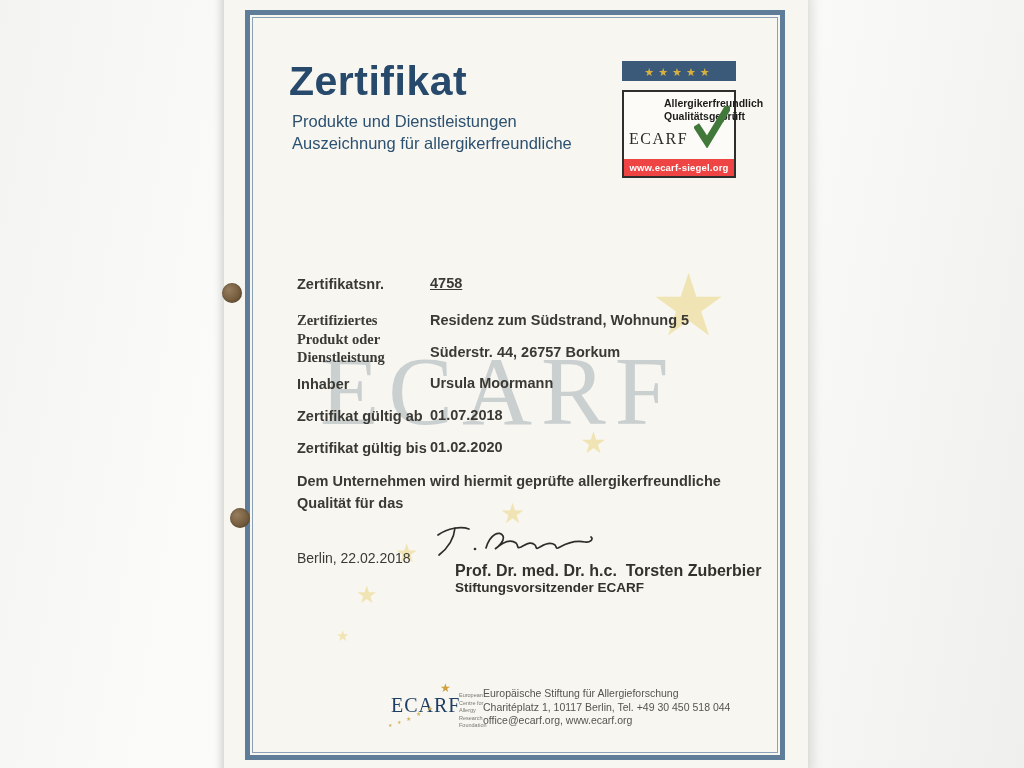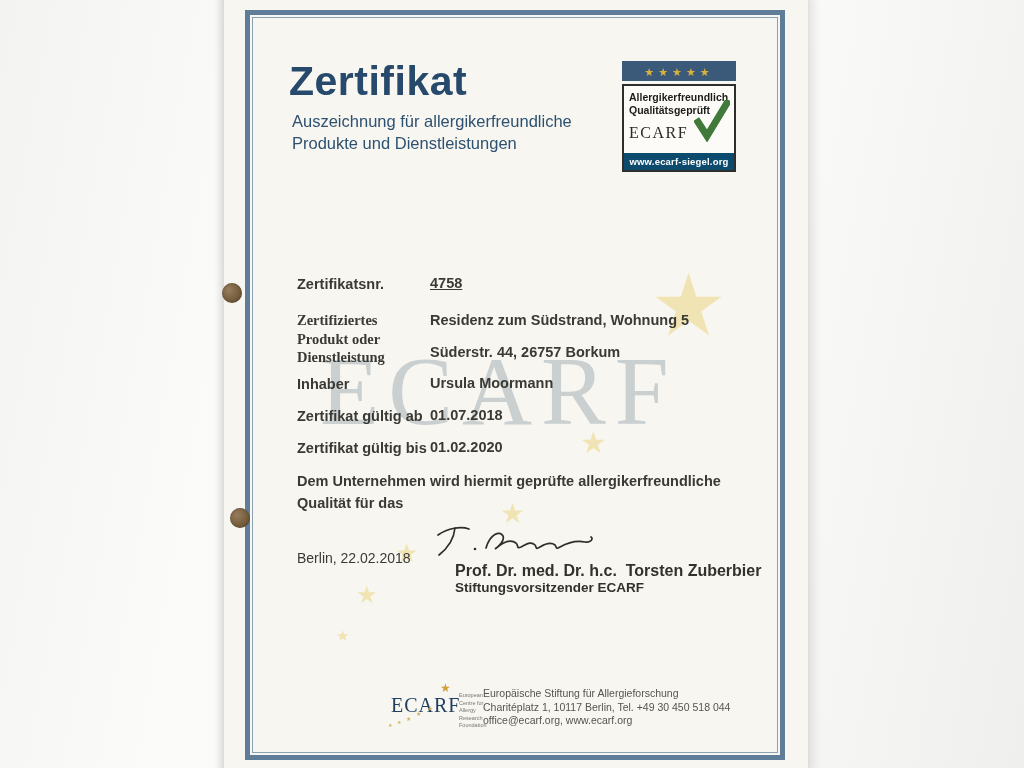--- a/index.html
+++ b/index.html
@@ -20,25 +20,25 @@
     box-shadow:0 0 2px rgba(0,0,0,.35) inset;}
   .layer{position:absolute;inset:0;z-index:3;border-radius:7px;}
   .wm-layer{position:absolute;inset:0;z-index:1;}
 
   .title{position:absolute;left:289px;top:58px;font-size:41px;font-weight:700;color:#27496b;letter-spacing:.5px;}
   .subtitle{position:absolute;left:292px;top:111px;font-size:16.5px;color:#2d5170;line-height:21.5px;}
 
   .seal{position:absolute;left:622px;top:61px;width:114px;}
   .seal-band{height:20px;background:#3b5a7a;text-align:center;line-height:20px;}
   .seal-band .st{color:#d7b13f;font-size:11px;letter-spacing:4px;}
-  .seal-box{margin-top:3px;border:2px solid #2e2e2c;background:#fcfbf7;position:relative;height:84px;}
+  .seal-box{margin-top:9px;border:2px solid #2e2e2c;background:#fcfbf7;position:relative;height:84px;padding-left:35px;}
   .seal-text{padding:5px 0 0 5px;font-size:10.5px;font-weight:700;color:#1c1c1a;line-height:12.5px;}
   .seal-brand{position:absolute;left:5px;top:38px;font-family:"Liberation Serif",serif;font-size:16px;letter-spacing:1.5px;color:#2a2a28;}
   .seal-check{position:absolute;right:4px;top:14px;}
-  .seal-url{position:absolute;bottom:0;left:0;right:0;height:17px;background:#0c4a6e;color:#fff;font-size:9.5px;font-weight:700;text-align:center;line-height:17px;letter-spacing:.2px;}
+  .seal-url{position:absolute;bottom:0;left:0;right:0;height:17px;background:#ef4444;color:#fff;font-size:9.5px;font-weight:700;text-align:center;line-height:17px;letter-spacing:.2px;}
 
   .flabel,.fvalue{position:absolute;font-size:14.5px;font-weight:600;color:#3a3933;}
   .flabel{left:297px;}
   .fvalue{left:430px;}
   .ml{line-height:18.5px;font-family:Liberation Serif, serif;}
 
   .body-par{position:absolute;left:297px;top:471px;width:445px;font-size:14.5px;font-weight:600;color:#3a3933;line-height:21.5px;}
   .place-date{position:absolute;left:297px;top:550px;font-size:14px;font-weight:400;color:#3a3933;}
   .signature{position:absolute;left:428px;top:518px;}
   .sig-name{position:absolute;left:455px;top:562px;font-size:16px;font-weight:700;color:#32312c;white-space:pre;}
@@ -74,22 +74,22 @@
     <div class="frame-inner"></div>
   </div>
 
   <div class="hole" style="left:222px;top:283px;"></div>
   <div class="hole" style="left:230px;top:508px;"></div>
 
   <div class="layer">
 
     <div class="title">Zertifikat</div>
     <div class="subtitle">
+      <div>Produkte und Dienstleistungen</div>
       <div>Auszeichnung für allergikerfreundliche</div>
-      <div>Produkte und Dienstleistungen</div>
     </div>
 
     <div class="seal">
       <div class="seal-band">
         <span class="st">★</span><span class="st">★</span><span class="st">★</span><span class="st">★</span><span class="st">★</span>
       </div>
       <div class="seal-box">
         <div class="seal-text">
           <div>Allergikerfreundlich</div>
           <div>Qualitätsgeprüft</div>

